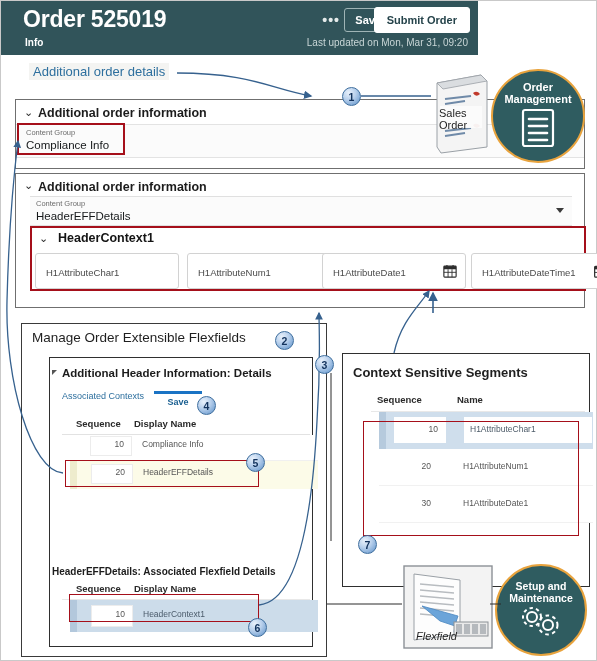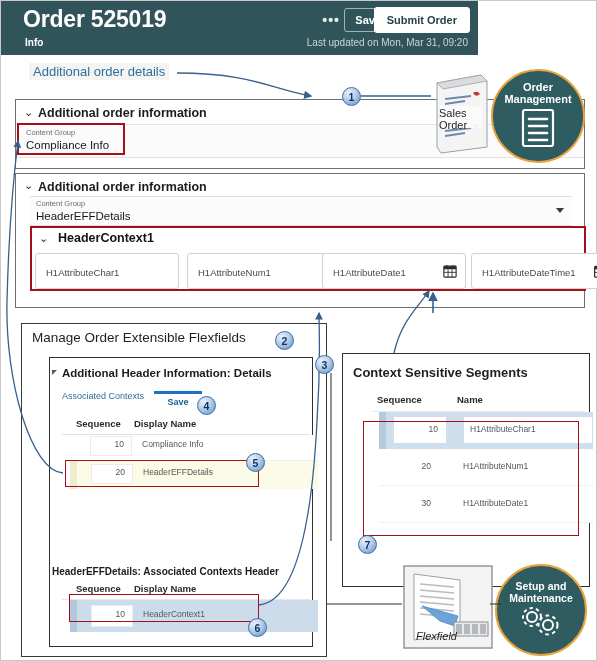--- a/index.html
+++ b/index.html
@@ -434,21 +434,21 @@
           <span class="cell-name" style="left:72px;">Compliance Info</span>
         </div>
 
         <div class="trow" style="position:relative;height:28px;background:#fcfbe8;border-left:7px solid #eeeccd;">
           <span class="seq-input" style="left:14px;top:3px;"></span>
           <span class="cell-seq" style="left:12px;top:6px;padding-right:4px;">20</span>
           <span class="cell-name" style="left:66px;top:6px;">HeaderEFFDetails</span>
         </div>
       </div>
 
-      <div class="eff-assoc-title">HeaderEFFDetails: Associated Contexts Header</div>
+      <div class="eff-assoc-title">HeaderEFFDetails: Associated Flexfield Details</div>
 
       <div style="position:absolute;left:12px;top:222px;width:248px;">
         <div class="tbl-head" style="position:relative;height:20px;border-bottom:1px solid #e8e8e8;">
           <span class="th" style="left:14px;">Sequence</span>
           <span class="th" style="left:72px;">Display Name</span>
         </div>
         <div class="trow" style="position:relative;height:32px;background:#ccdcea;border-left:7px solid #b3c8dc;">
           <span class="seq-input" style="left:14px;top:5px;height:22px;"></span>
           <span class="cell-seq" style="left:12px;top:9px;padding-right:4px;">10</span>
           <span class="cell-name" style="left:66px;top:9px;color:#4a5a6a;">HeaderContext1</span>

